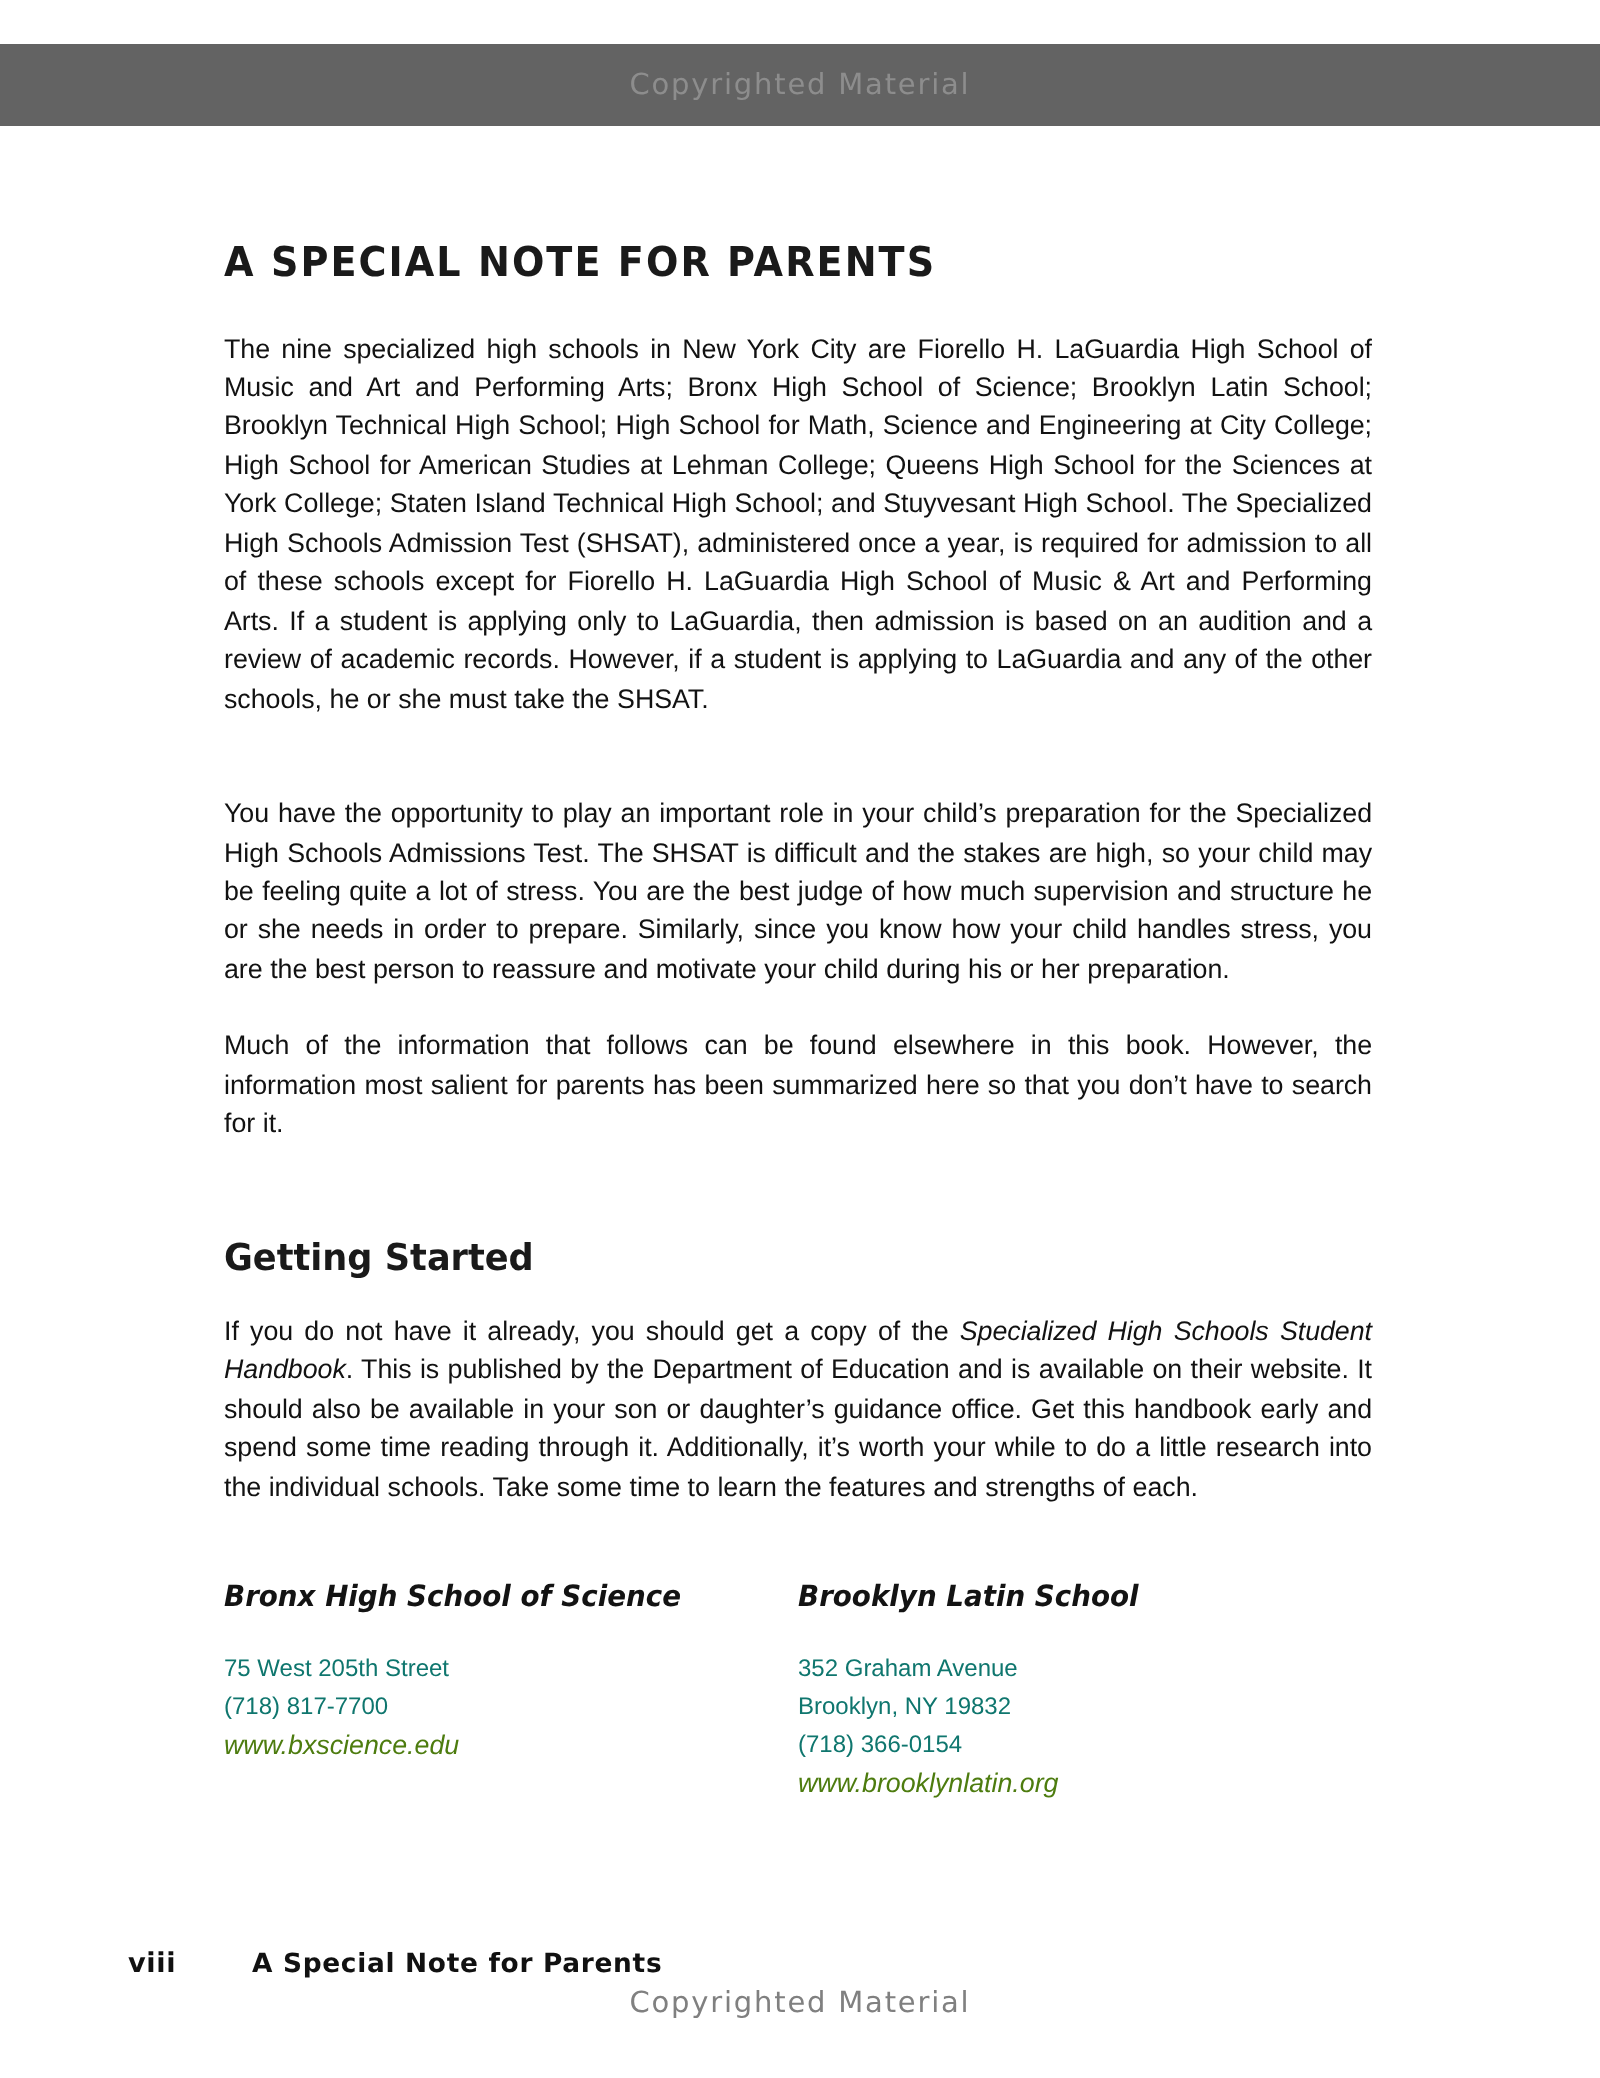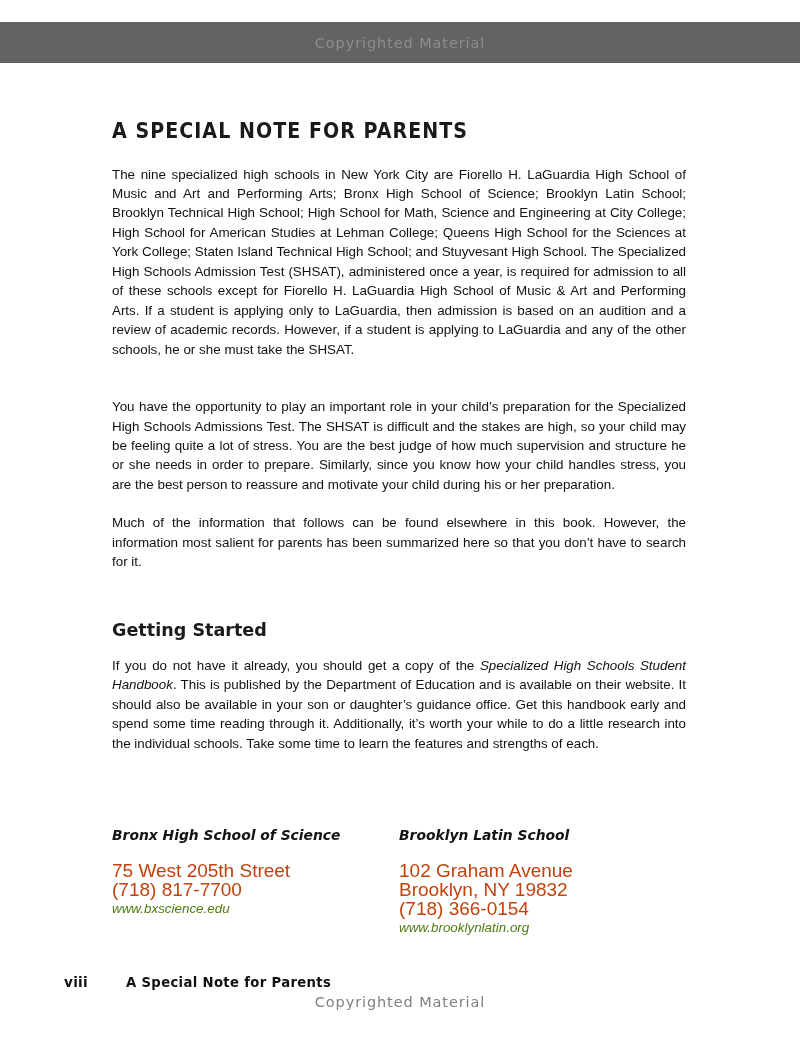--- a/index.html
+++ b/index.html
@@ -93,37 +93,36 @@
     font-style: italic;
   }
 
   
   .schools {
     display: flex;
     flex-direction: row;
   }
   .school-col {
     width: 290px;
-    margin-top: 36px;
   }
   .school-name {
     font-family: "DejaVu Sans", sans-serif;
     font-weight: bold;
     font-style: italic;
     font-size: 14.6px;
     color: #131313;
     margin: 0 0 17px 0;
     line-height: 1.2;
     transform: scaleX(0.95);
     transform-origin: left center;
   }
   .school-line {
-    font-size: 19px;
+    font-size: 12px;
     line-height: 19.2px;
-    color: #c2410c;
+    color: #0f766e;
   }
   .school-url {
     font-size: 13.4px;
     line-height: 19.2px;
     color: #4d7c0f;
     font-style: italic;
   }
 
   
   .footer {
@@ -205,21 +204,21 @@
 
     <div class="school-col">
       <div class="school-name">Bronx High School of Science</div>
       <div class="school-line">75 West 205th Street</div>
       <div class="school-line">(718) 817-7700</div>
       <div class="school-url">www.bxscience.edu</div>
     </div>
 
     <div class="school-col">
       <div class="school-name">Brooklyn Latin School</div>
-      <div class="school-line">102 Graham Avenue</div>
+      <div class="school-line">352 Graham Avenue</div>
       <div class="school-line">Brooklyn, NY 19832</div>
       <div class="school-line">(718) 366-0154</div>
       <div class="school-url">www.brooklynlatin.org</div>
     </div>
 
   </div>
 </div>
 
 <div class="footer">
   <span class="folio">viii</span>

